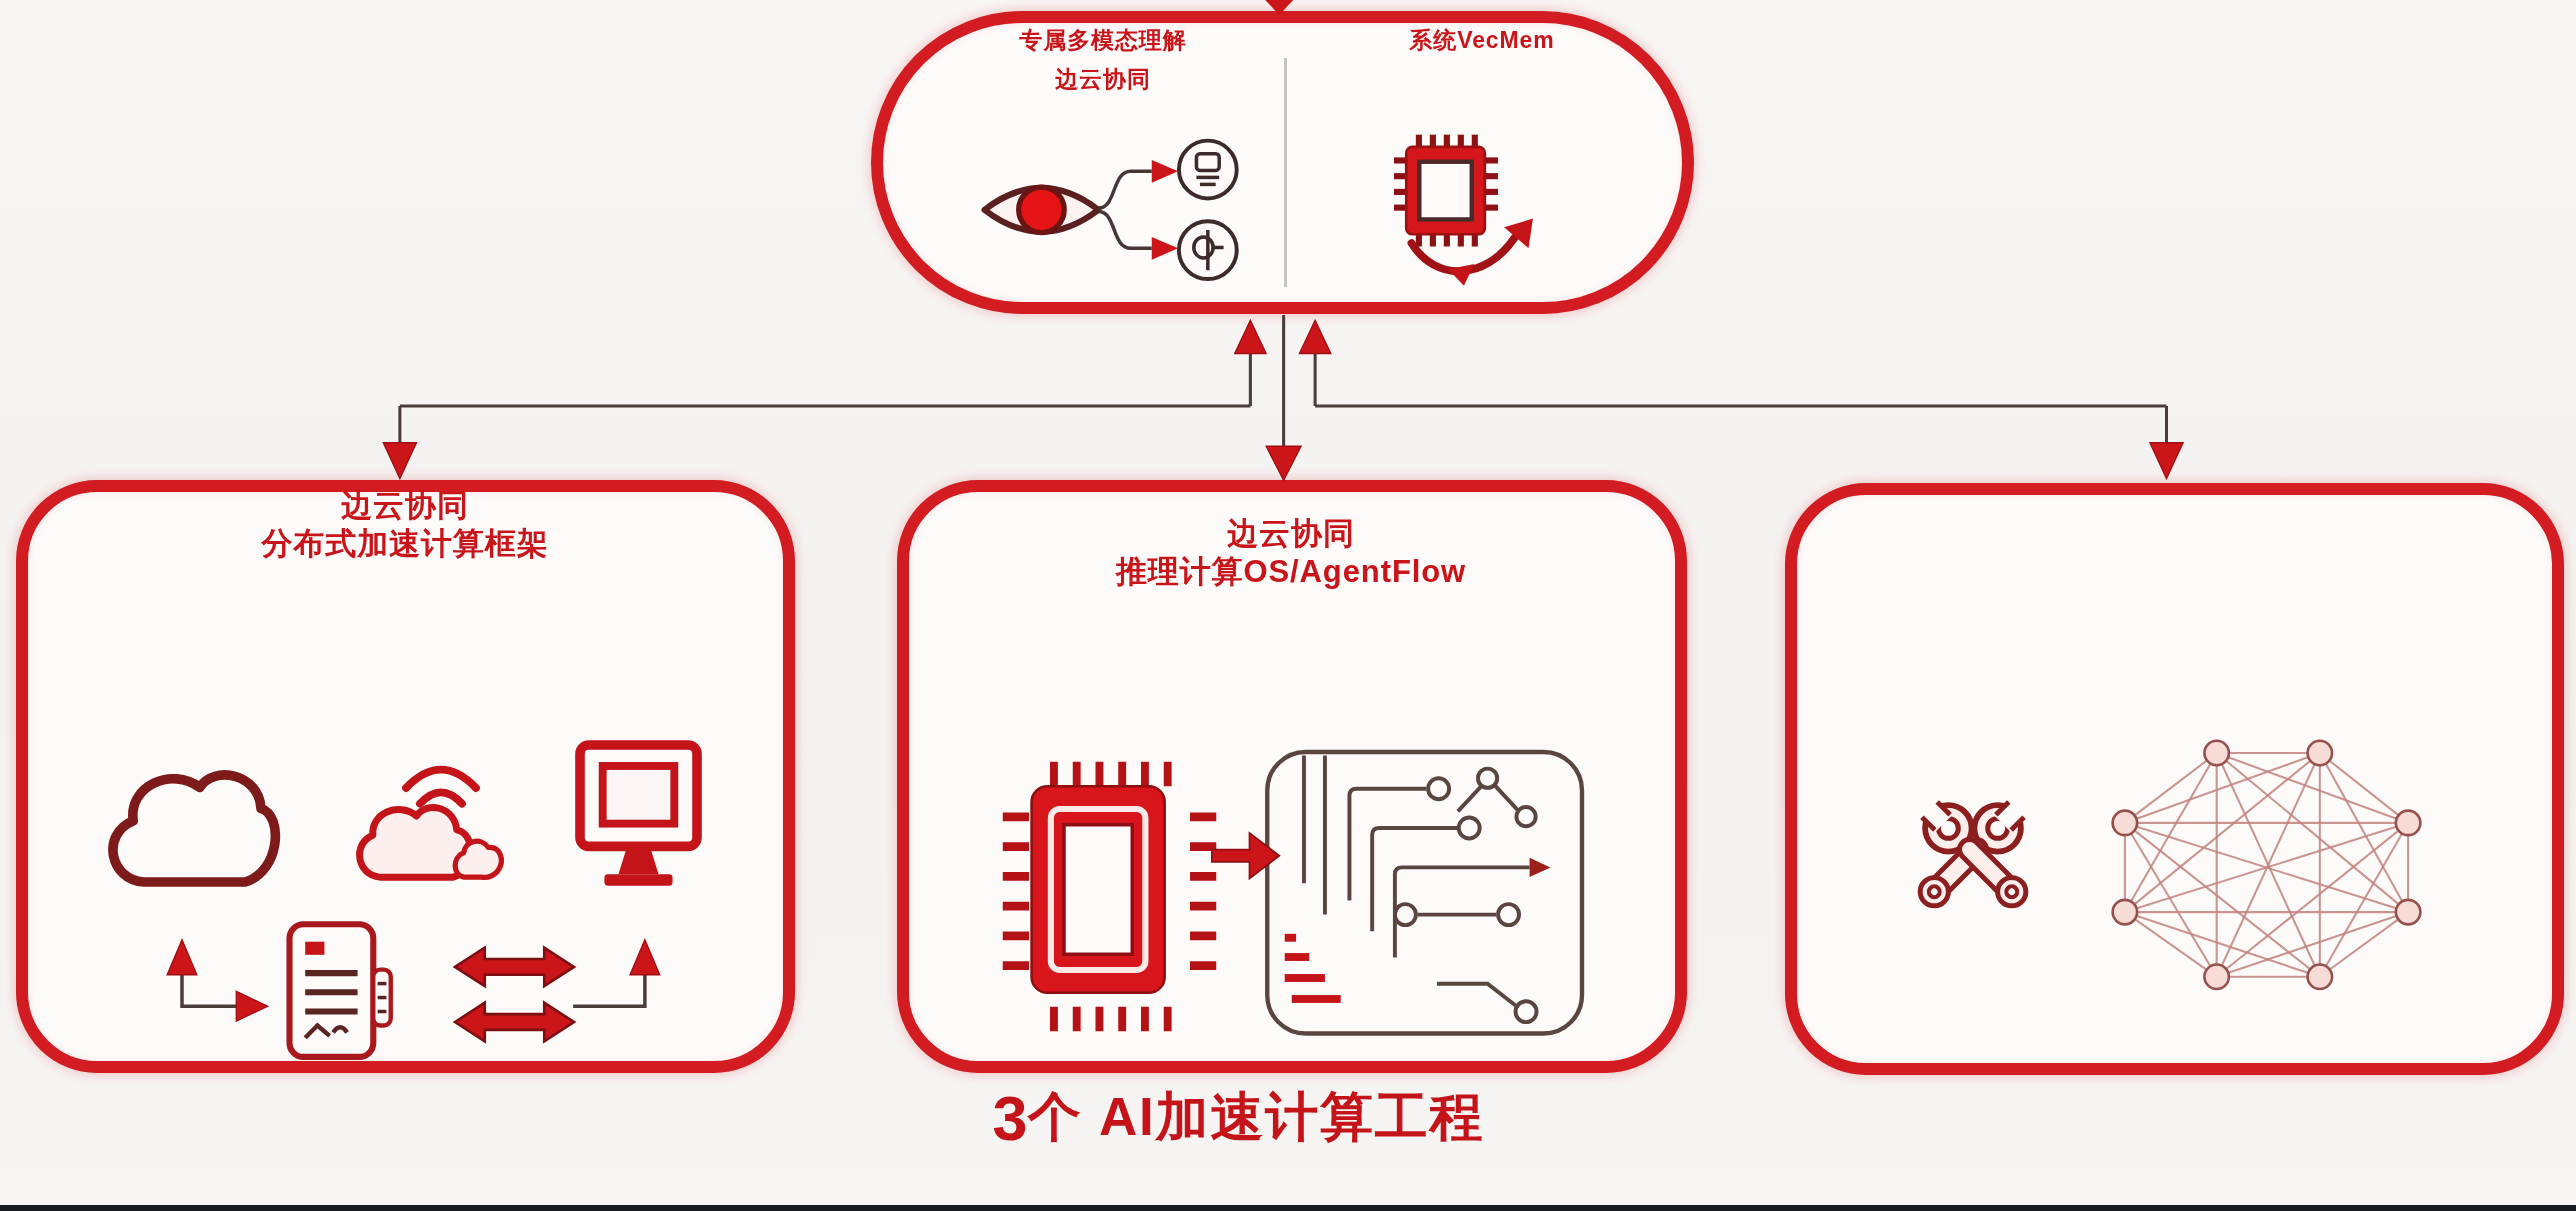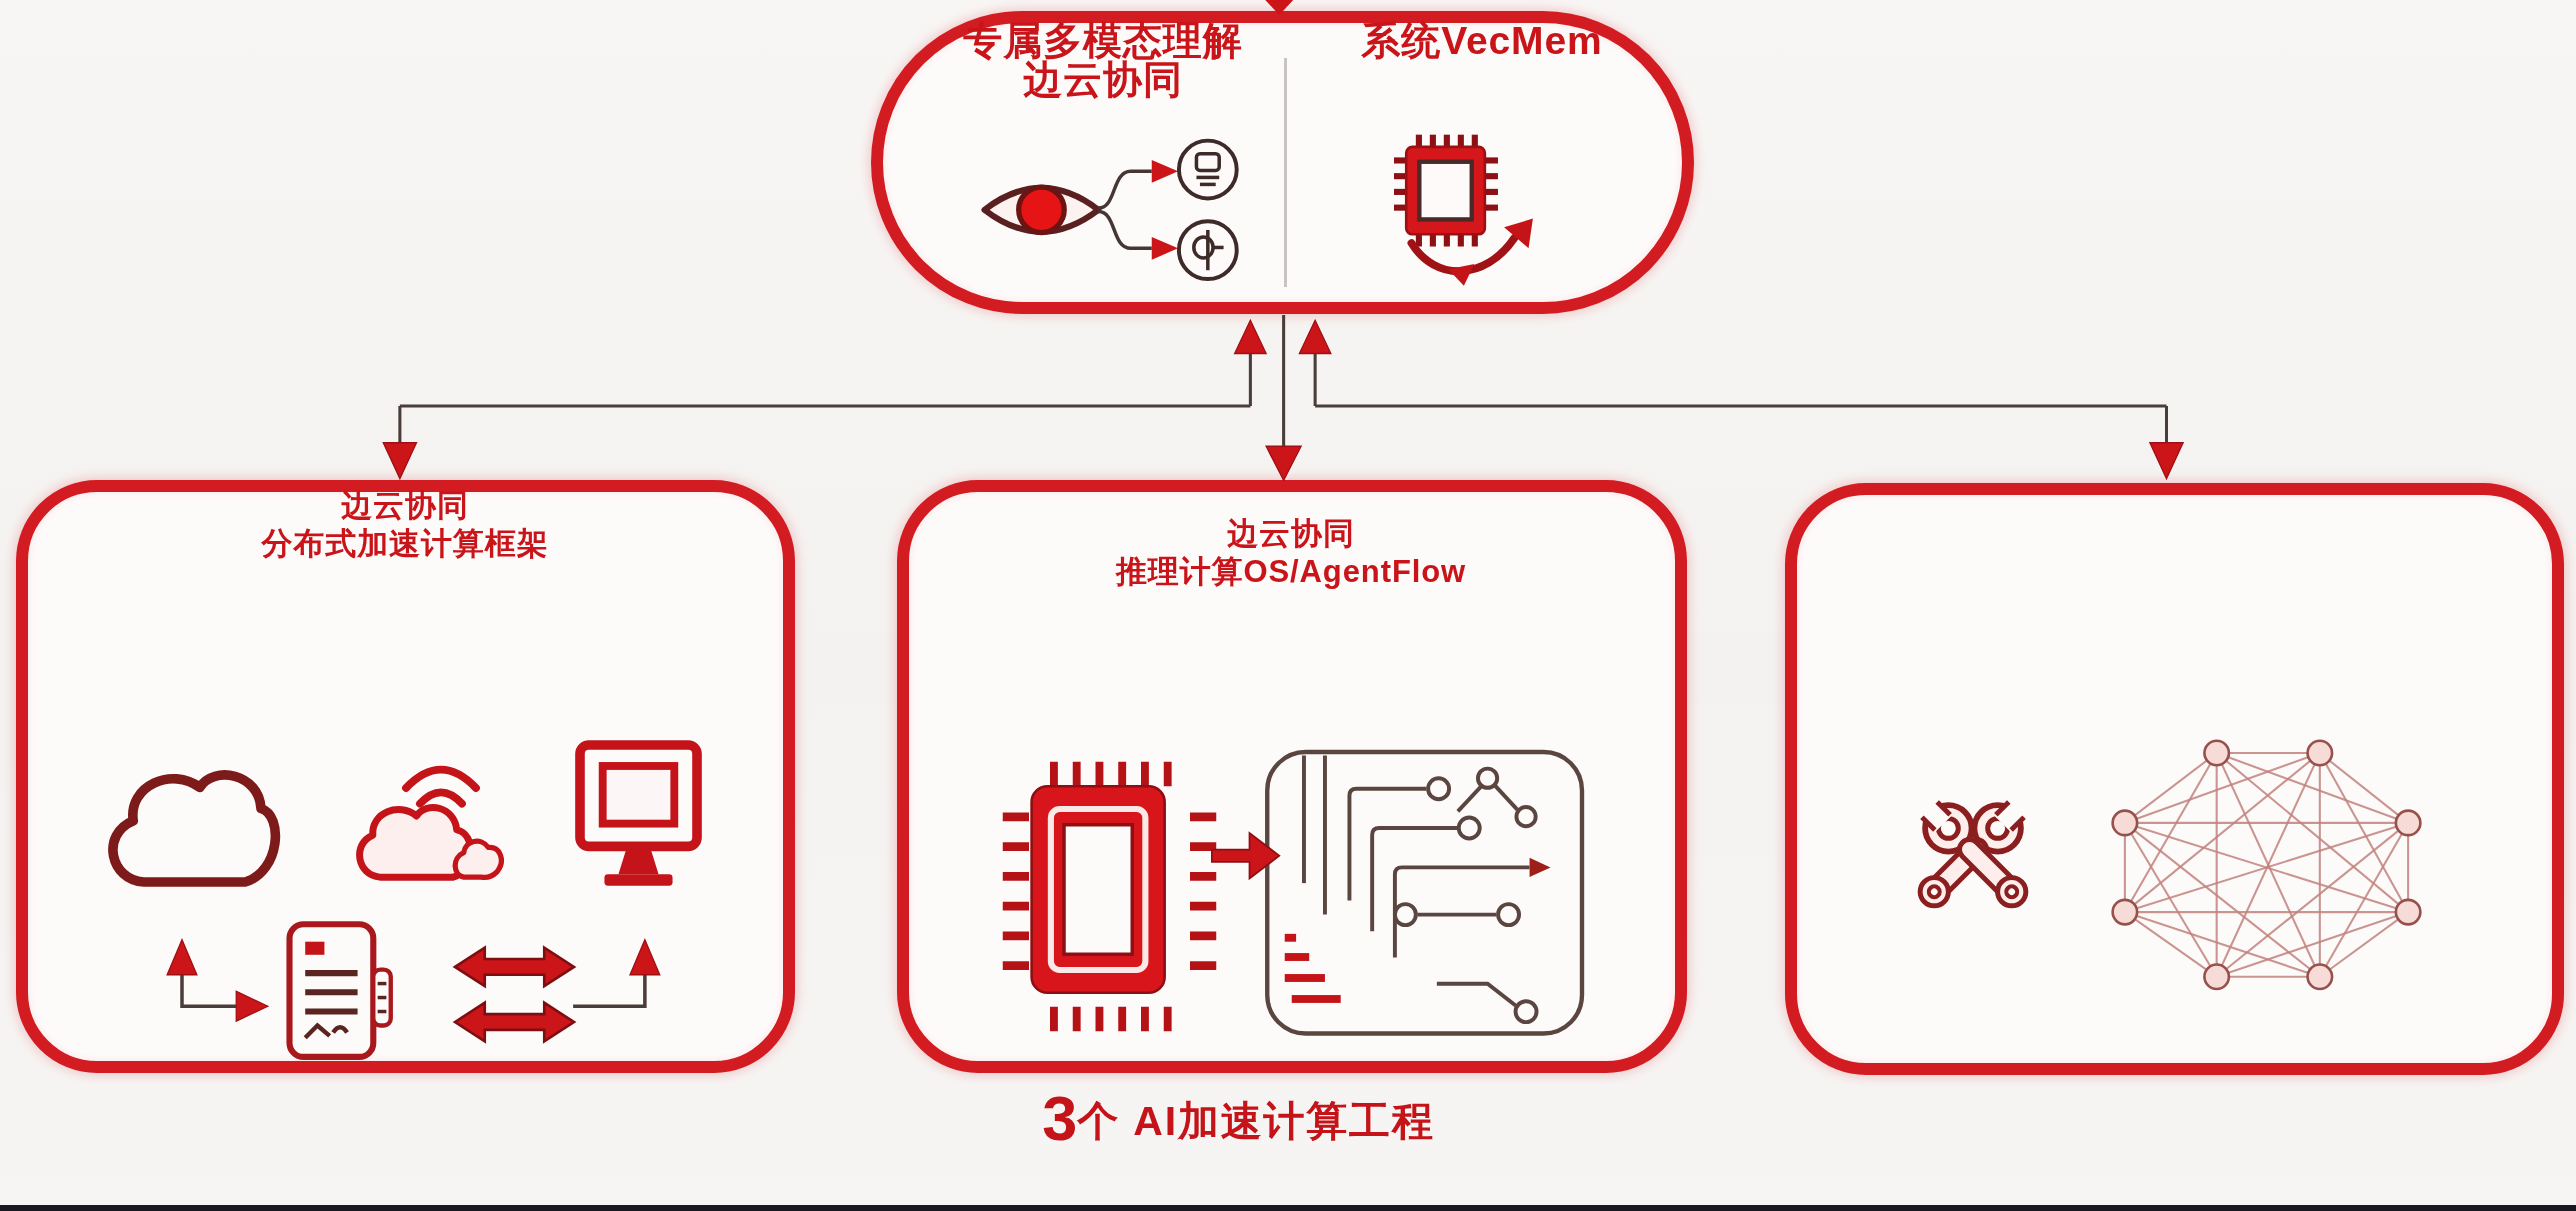--- a/index.html
+++ b/index.html
@@ -9,32 +9,32 @@
   .overlay{position:absolute;left:0;top:0;z-index:5;pointer-events:none;}
   .node-box{position:absolute;background:#fdfbfa;border:12.3px solid #d31b22;
             box-shadow:0 0 12.3px rgba(214,30,36,.28), inset 0 0 8.8px rgba(214,30,36,.10);
             box-sizing:border-box;z-index:2;}
   .capsule{left:871px;top:10.5px;width:823px;height:303px;border-radius:154px;}
   .box-left{left:15.8px;top:480px;width:779px;height:593px;border-radius:81px;}
   .box-mid{left:897px;top:480px;width:790px;height:593px;border-radius:81px;}
   .box-right{left:1785px;top:483px;width:779px;height:592px;border-radius:81px;}
   .divider{position:absolute;left:1284px;top:58px;width:2.6px;height:229px;background:#c9c4c2;z-index:3;}
   .title{position:absolute;z-index:4;color:#c9141a;font-weight:700;text-align:center;}
-  .cap-title{font-size:39px;line-height:39px;letter-spacing:0.9px;}
+  .cap-title{font-size:23px;line-height:39px;letter-spacing:0.9px;}
   .cap-title-left{left:919px;top:21px;width:368px;}
   .cap-title-right{left:1293px;top:21px;width:378px;}
   .box-title{font-size:31px;line-height:38px;letter-spacing:0.9px;}
   .bt-left{left:35px;top:487px;width:740px;}
   .bt-mid{left:914px;top:515px;width:754px;}
   .bt-right{left:1803px;top:518px;width:744px;}
   .icon{position:absolute;z-index:4;}
   .footer{position:absolute;left:976px;top:1082px;width:525px;z-index:4;
           text-align:center;color:#c4141a;font-weight:700;}
   .footer-num{font-size:63px;vertical-align:-5.2px;}
-  .footer-text{font-size:41px;letter-spacing:1.8px;}
+  .footer-text{font-size:53px;letter-spacing:1.8px;}
   .bottom-edge{position:absolute;left:0;bottom:0;width:100%;height:6.1px;background:#181820;z-index:6;}
 </style>
 </head>
 <body>
 
 <div class="stage">
 
   <div class="node-box capsule"></div>
   <div class="divider"></div>
 

